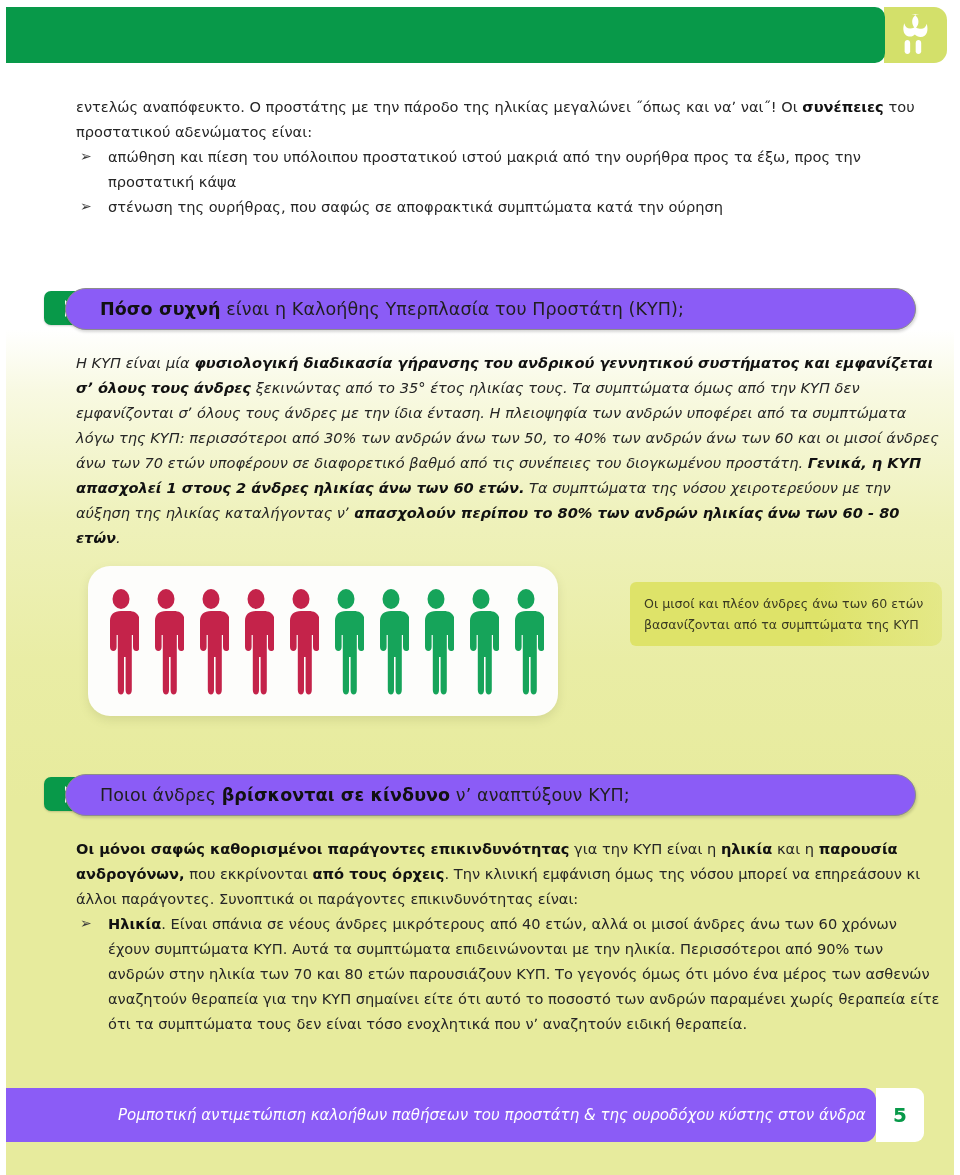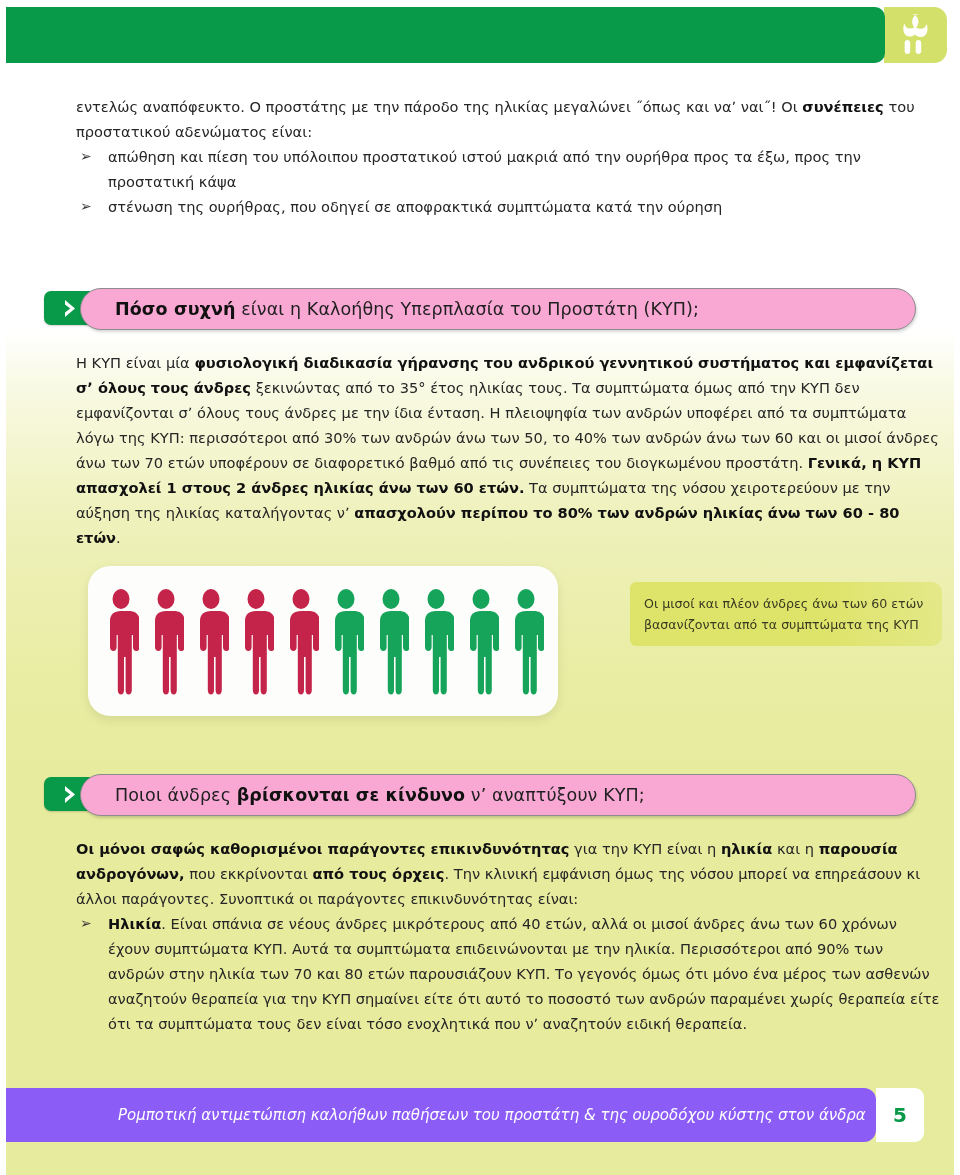--- a/index.html
+++ b/index.html
@@ -131,25 +131,25 @@
     background: #089949;
     border-radius: 7px;
     box-shadow: 0 1px 2px rgba(0,0,0,0.18);
     display: flex;
     align-items: center;
     justify-content: center;
   }
   .head-badge svg { display:block; }
   .head-pill {
     position: absolute;
-    left: 36px;
+    left: 21px;
     top: 0;
     right: 0;
     height: 40px;
-    background: #f9a8d4;
+    background: #8b5cf6;
     border: 1.6px solid #8c8c8c;
     border-radius: 21px;
     box-shadow: 1px 2px 3px rgba(0,0,0,0.16);
     display: flex;
     align-items: center;
   }
   .head-text {
     padding-left: 34px;
     font-size: 17.5px;
     color: #1f1f1f;
@@ -230,21 +230,21 @@
     justify-content: center;
     z-index: 8;
   }
   .page-num {
     font-size: 20px;
     font-weight: 700;
     color: #089949;
   }
 
   
-  .sec1-body { position:absolute; left:76px; top:350px; width:866px; }
+  .sec1-body { position:absolute; left:76px; top:350px; width:866px;font-style:italic; }
   .sec2-body { position:absolute; left:76px; top:836px; width:866px; }
 </style>
 </head>
 <body>
 
 <div id="page">
 
   <div class="bg-wash"></div>
 
   <div class="header-band"></div>
@@ -255,21 +255,21 @@
       <path fill="#ffffff" d="M32 36c1.7 0 3 1.3 3 3v9c0 1.7-1.3 3-3 3s-3-1.3-3-3v-9c0-1.7 1.3-3 3-3z" transform="translate(5,0) scale(0.92)"></path>
     </svg>
   </div>
 
   <div class="content">
 
     <div class="intro">
       <p class="body"><span>εντελώς αναπόφευκτο. Ο προστάτης  με την πάροδο της ηλικίας μεγαλώνει ˝όπως και ναʼ ναι˝! Οι </span><b>συνέπειες</b><span> του προστατικού αδενώματος είναι:</span></p>
       <ul class="arrow-list">
         <li><span class="marker">➢</span><span>απώθηση και πίεση του υπόλοιπου προστατικού ιστού μακριά από την ουρήθρα προς τα έξω, προς την προστατική κάψα</span></li>
-        <li><span class="marker">➢</span><span>στένωση της ουρήθρας, που οδηγεί σε αποφρακτικά συμπτώματα κατά την ούρηση</span></li>
+        <li><span class="marker">➢</span><span>στένωση της ουρήθρας, που σαφώς σε αποφρακτικά συμπτώματα κατά την ούρηση</span></li>
       </ul>
     </div>
 
     <div class="section-head" style="top:288px;">
       <div class="head-badge">
         <svg width="17" height="19" viewBox="0 0 17 19">
           <path d="M3 1 L13 9.5 L3 18 L3 13.5 L8.2 9.5 L3 5.5 Z" fill="#ffffff"></path>
         </svg>
       </div>
       <div class="head-pill">

